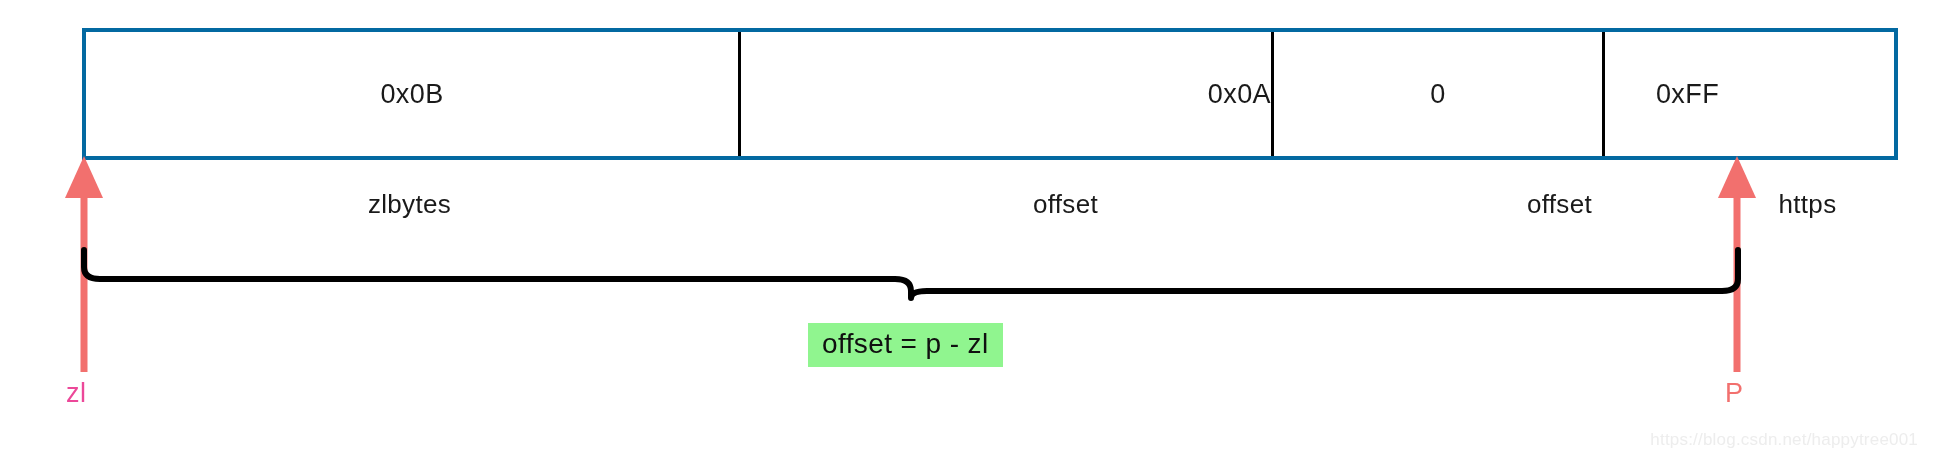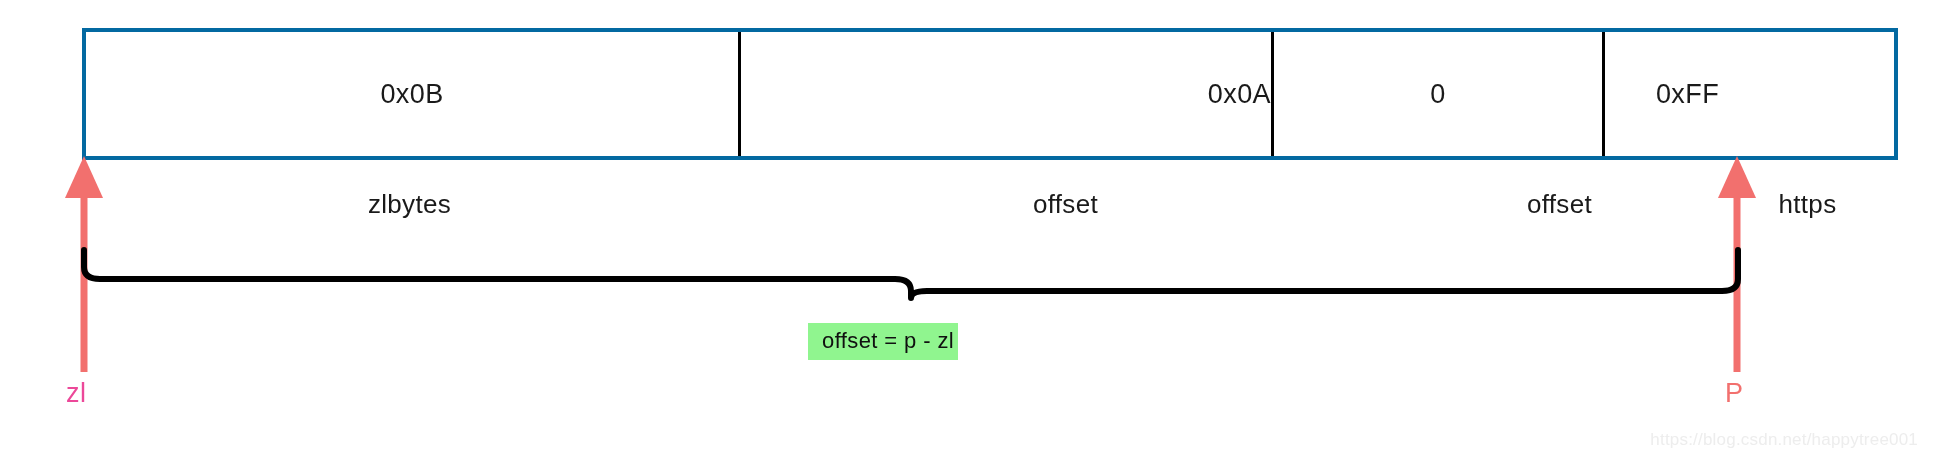--- a/index.html
+++ b/index.html
@@ -88,23 +88,23 @@
     letter-spacing: 0.5px;
   }
   .ptr-label.zl  { left: 66px;   top: 380px; color: #ec4899; }
   .ptr-label.p   { left: 1725px; top: 380px; color: #F2706E; }
 
   
   .offset-box {
     position: absolute;
     left: 808px;
     top: 323px;
-    padding: 5px 4px 7px 14px;
+    padding: 5px 14px 7px 14px;
     background: #90F58F;
-    font-size: 22px;
+    font-size: 28px;
     line-height: 1.15;
     color: #101010;
     letter-spacing: 0.4px;
     white-space: nowrap;
   }
 
   
   .watermark {
     position: absolute;
     right: 24px;

